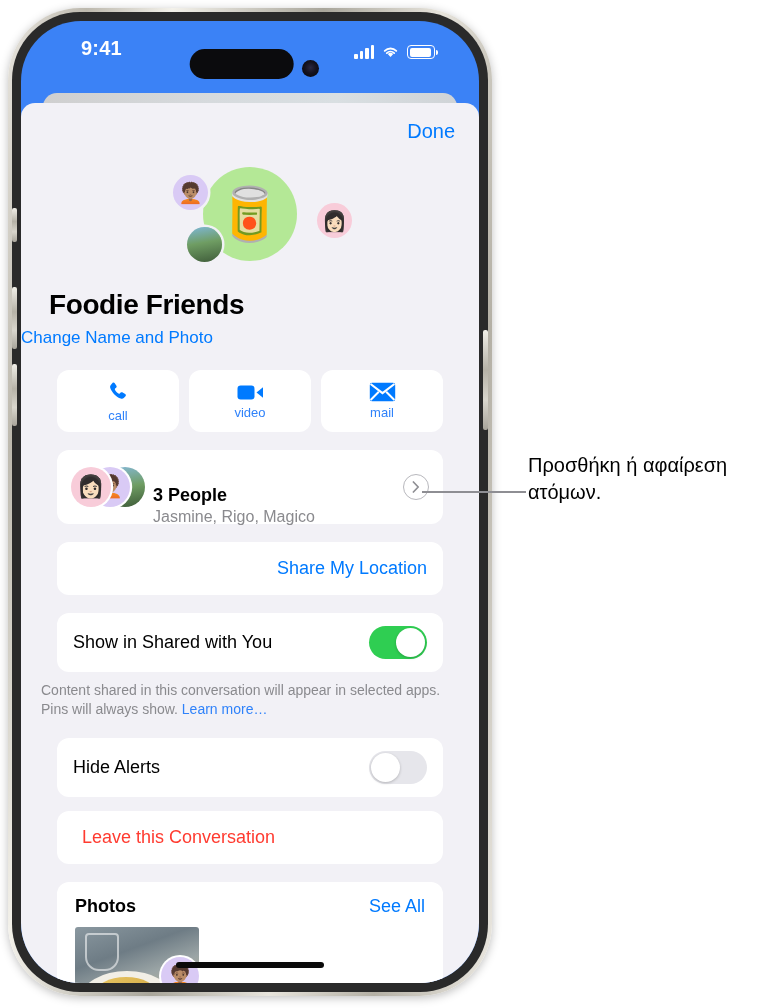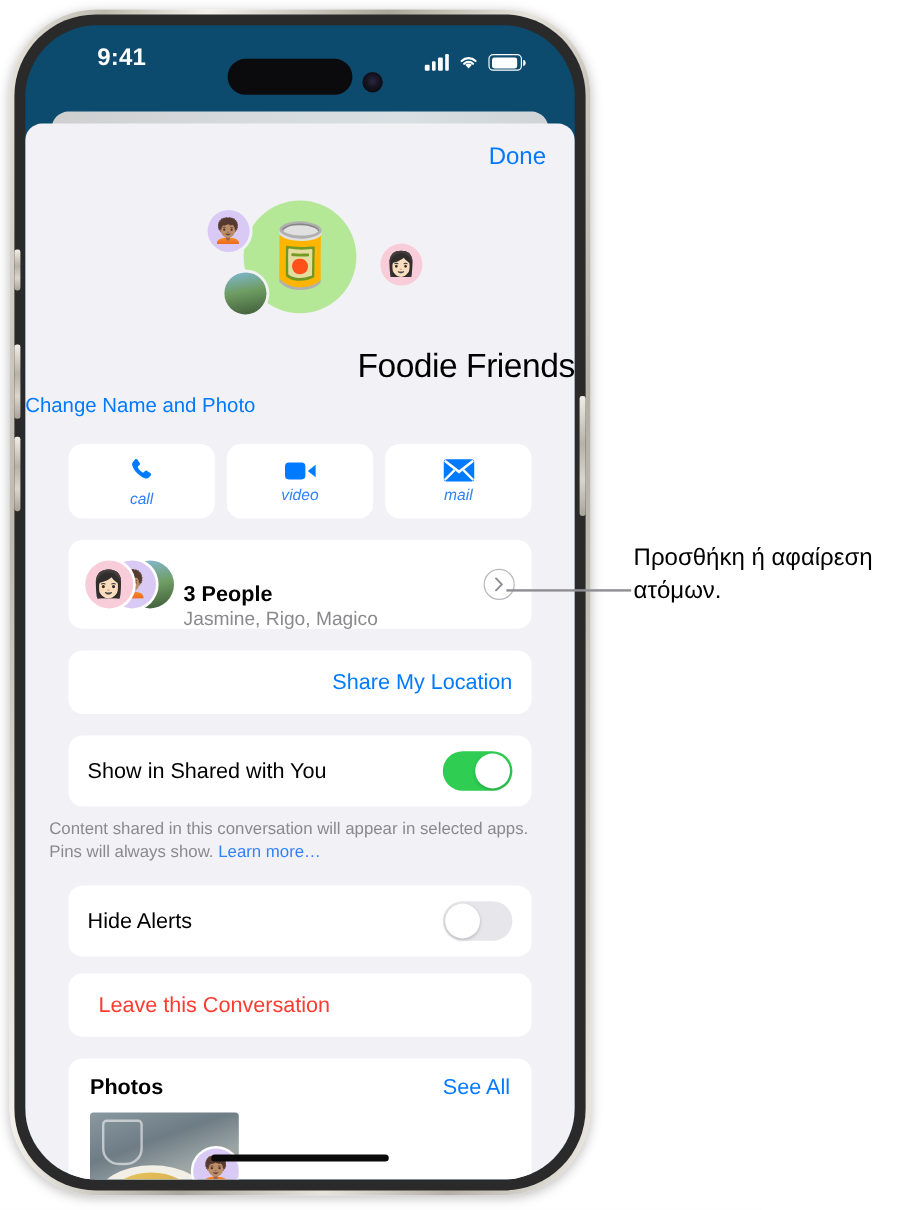--- a/index.html
+++ b/index.html
@@ -36,21 +36,21 @@
     border-radius: 68px;
     background: #2a2a2a;
   }
   .phone-screen {
     position: absolute;
     left: 9px;
     top: 9px;
     right: 9px;
     bottom: 9px;
     border-radius: 60px;
-    background: #0c4a6e;
+    background: #3b82f6;
     overflow: hidden;
   }
 
   
   .side-btn {
     position: absolute;
     background: linear-gradient(180deg,#f1efe8,#b6b2a7 40%,#d9d6cd 70%,#a8a49a);
     border-radius: 2px;
   }
   .btn-action { left: 0px;  top: 196px; width: 5px; height: 34px; }
@@ -185,23 +185,23 @@
     justify-content: center;
     font-size: 20px;
     box-shadow: 0 0 0 2.5px #f2f1f6;
   }
   .mini-1 { left: 152px; top: 14px; width: 35px; height: 35px; background: #d9caf5; }
   .mini-2 { left: 296px; top: 42px; width: 35px; height: 35px; background: #f8ccd9; }
   .mini-3 { left: 166px; top: 66px; width: 35px; height: 35px;
             background: linear-gradient(170deg,#7eb7d8 0%,#6f9d63 45%,#3f5c3a 100%); }
 
   .title {
-    text-align: right;
+    text-align: left;
     font-size: 28px;
-    font-weight: normal;
+    font-weight: bold;
     color: #000;
     letter-spacing: -0.4px;
     margin-top: 2px;
     margin-left: 28px;
   }
   .subtitle-link {
     font-size: 17px;
     color: #007aff;
     margin-top: 7px;
     cursor: pointer;
@@ -218,21 +218,20 @@
     flex: 1;
     height: 62px;
     background: #fff;
     border-radius: 12px;
     display: flex;
     flex-direction: column;
     align-items: center;
     justify-content: center;
     gap: 3px;
     cursor: pointer;
-    font-style: italic;
   }
   .action-btn .lbl {
     font-size: 13px;
     color: #2f82fa;
   }
   .action-btn svg { display:block; }
 
   
   .card {
     background: #fff;

